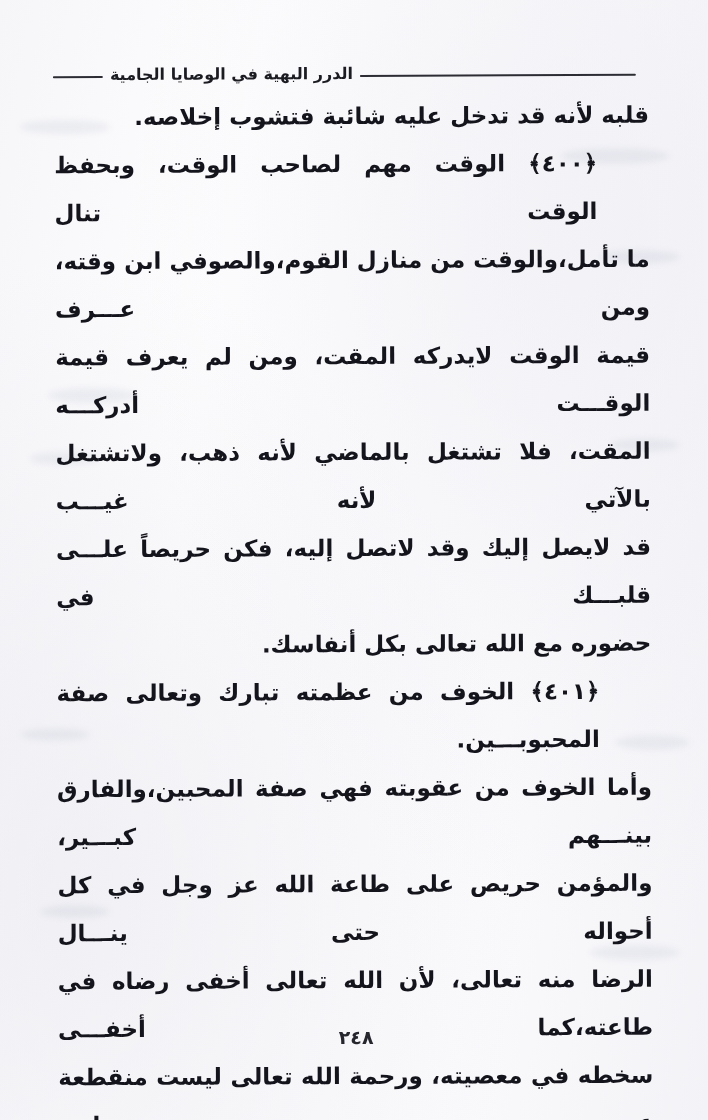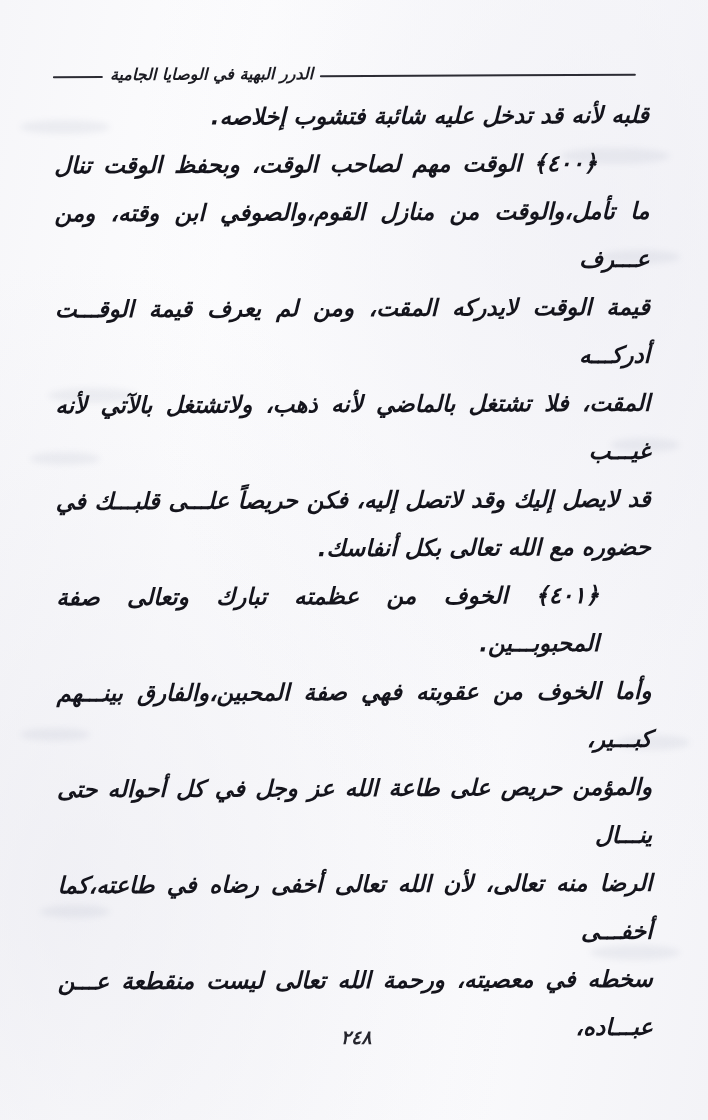--- a/index.html
+++ b/index.html
@@ -9,21 +9,20 @@
     background:#e9e9ec;
   }
   .page{
     position:relative;
     width:708px;height:1120px;
     overflow:hidden;
     background:
       radial-gradient(ellipse at 85% 20%, rgba(235,235,242,.55) 0%, rgba(255,255,255,0) 55%),
       radial-gradient(ellipse at 10% 80%, rgba(228,228,236,.5) 0%, rgba(255,255,255,0) 50%),
       linear-gradient(100deg,#f6f6f9 0%,#fdfdfe 30%,#fafafc 70%,#f3f3f7 100%);
-    font-style: italic;
   }
   .tilt{position:absolute;inset:0;transform:rotate(-0.25deg);}
   
   .header{
     position:absolute;top:66px;left:55px;right:70px;
     display:flex;direction:rtl;align-items:center;gap:7px;
   }
   .rule{height:2px;background:#2c2c34;border-radius:1px;}
   .rule-long{flex:1;}
   .rule-short{width:50px;}

